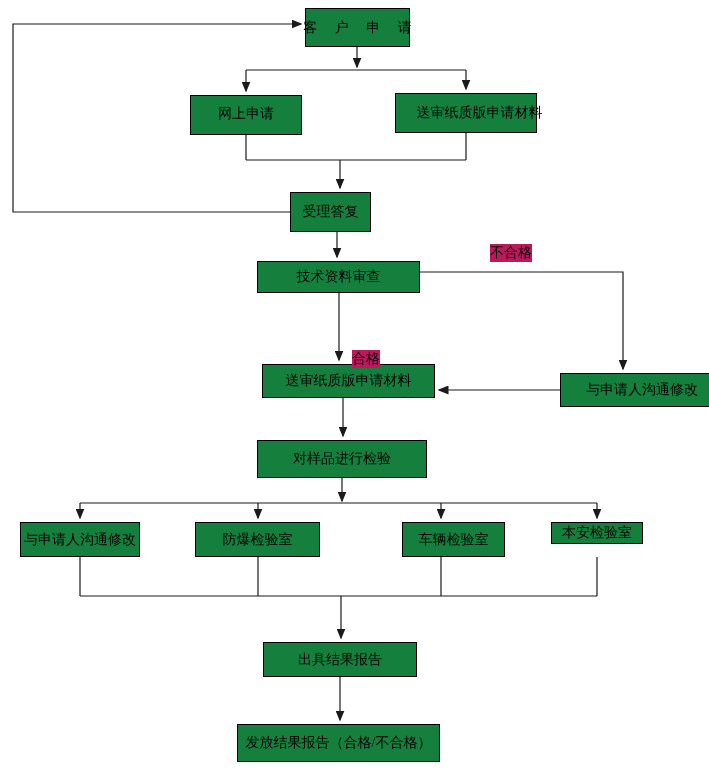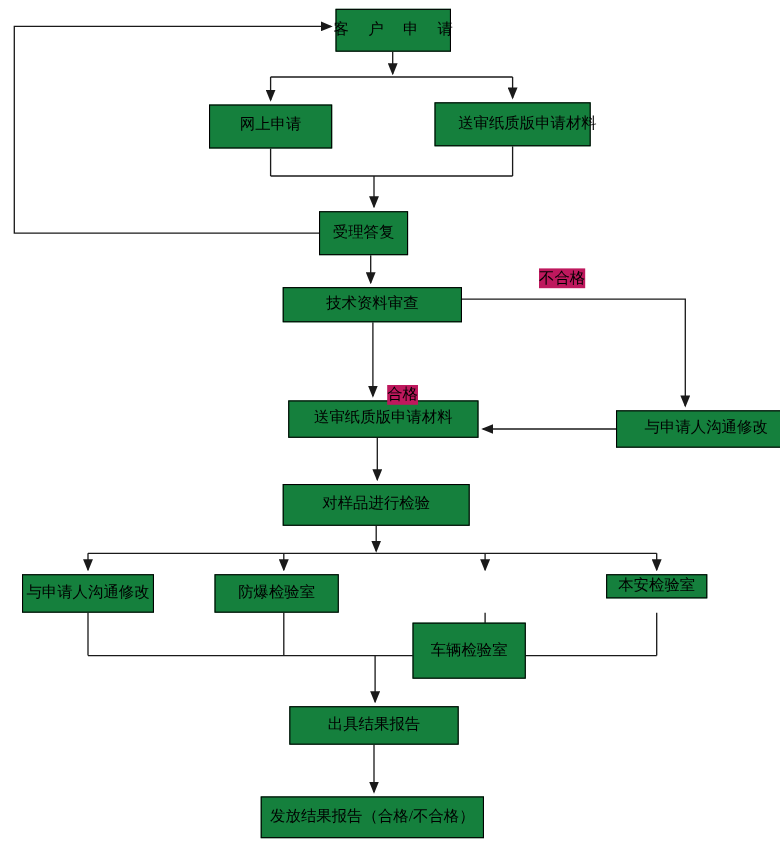--- a/index.html
+++ b/index.html
@@ -102,23 +102,23 @@
   <div class="node" style="left:257px; top:261px; width:163px; height:32px;">技术资料审查</div>
 
   <div class="node" style="left:262px; top:364px; width:173px; height:34px;">送审纸质版申请材料</div>
 
   <div class="node" style="left:560px; top:373px; width:164px; height:34px;">与申请人沟通修改</div>
 
   <div class="node" style="left:257px; top:440px; width:170px; height:38px;">对样品进行检验</div>
 
   <div class="node" style="left:20px; top:522px; width:120px; height:35px;">与申请人沟通修改</div>
 
-  <div class="node" style="left:195px; top:522px; width:113px; height:35px;">防爆检验室</div>
+  <div class="node" style="left:195px; top:522px; width:125px; height:35px;">防爆检验室</div>
 
-  <div class="node" style="left:375px; top:522px; width:103px; height:51px;margin-top:44px;">车辆检验室</div>
+  <div class="node" style="left:402px; top:522px; width:103px; height:35px;">车辆检验室</div>
 
   <div class="node" style="left:551px; top:522px; width:92px; height:22px;">本安检验室</div>
 
   <div class="node" style="left:237px; top:724px; width:203px; height:38px;">发放结果报告（合格/不合格）</div>
 
   <div class="node" style="left:263px; top:642px; width:154px; height:35px;">出具结果报告</div>
 
   <span class="edge-label" style="left:490px; top:244px;">不合格</span>
 
   <span class="edge-label" style="left:352px; top:320px;margin-top:30px;">合格</span>

